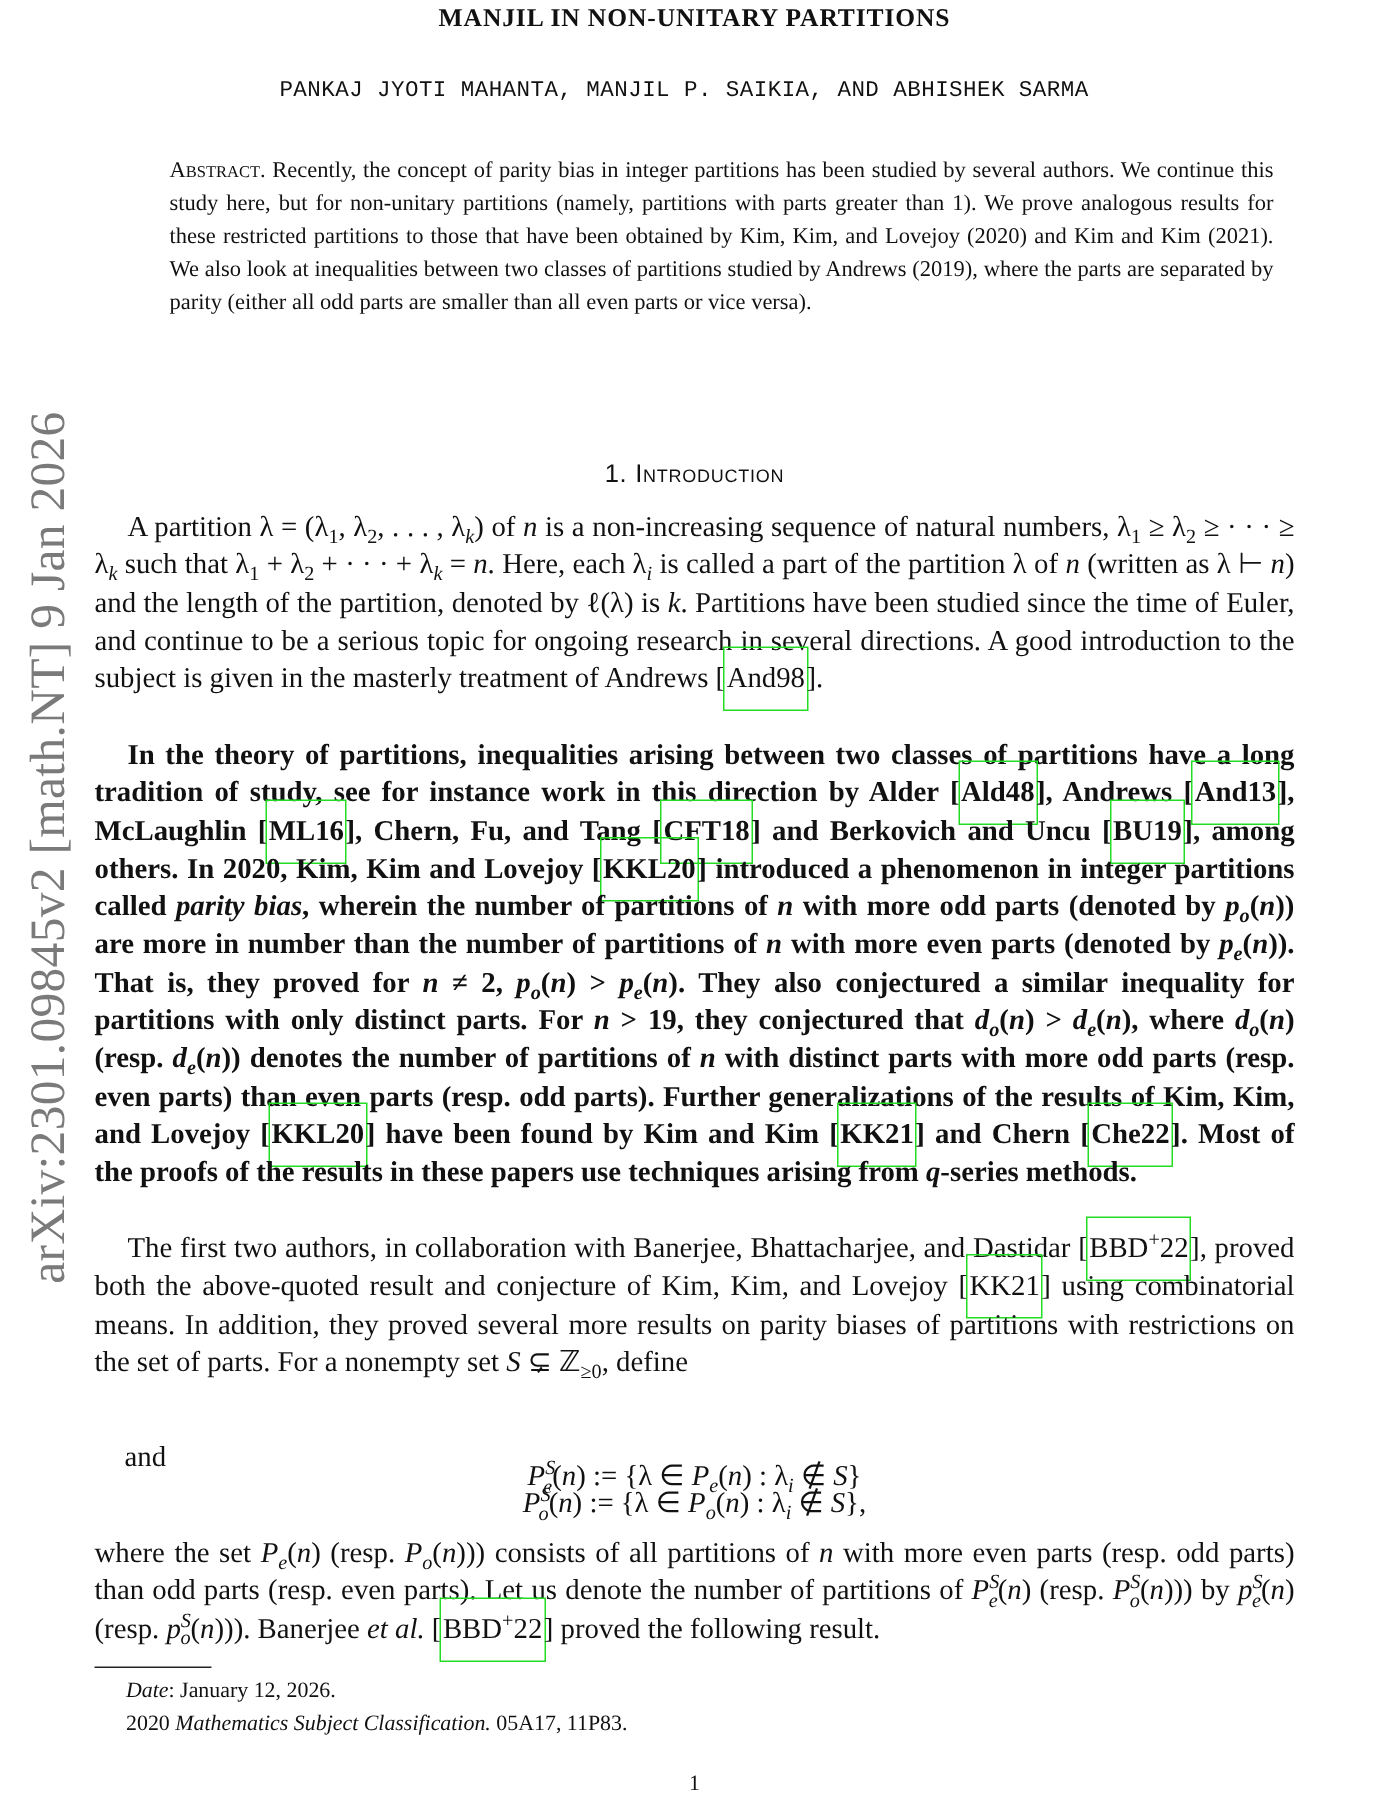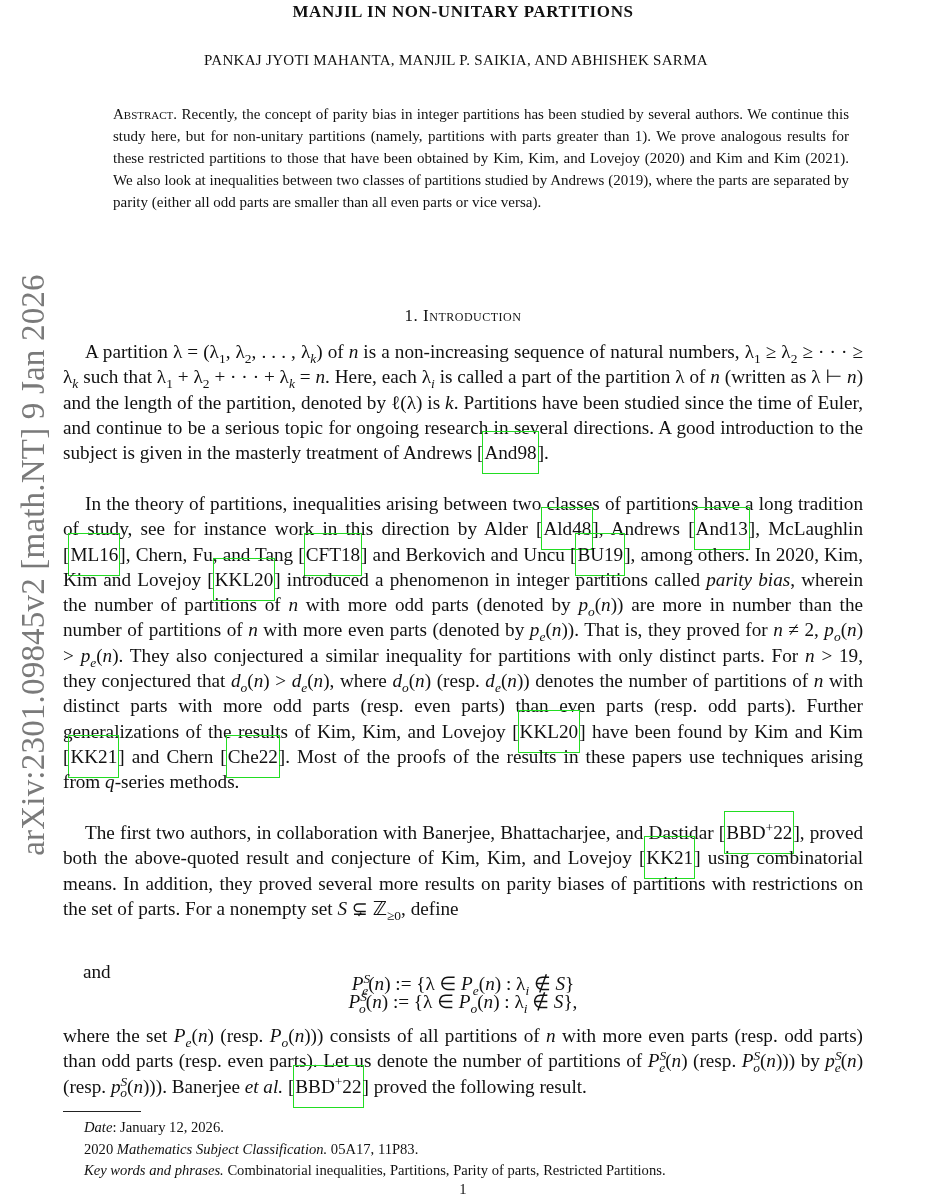--- a/index.html
+++ b/index.html
@@ -8,41 +8,41 @@
     font-family: "DejaVu Serif", "Liberation Serif", serif; color: #111;
   }
   #page { position: absolute; left: 0; top: 0; width: 926px; height: 1200px; }
 
   .title {
     position: absolute; left: 0; width: 926px; top: 2px; text-align: center;
     font-family: "Liberation Serif", serif; font-weight: bold; font-size: 17px; letter-spacing: 0.6px;
   }
   .authors {
     position: absolute; left: 0; width: 912px; top: 52px; text-align: center;
-    font-family: Liberation Serif, serif; font-size: 15px; letter-spacing: 0.3px;
+    font-family: Liberation Mono, monospace; font-size: 15px; letter-spacing: 0.3px;
   }
   .abstract {
     position: absolute; left: 113px; width: 736px; top: 103px;
     font-family: Liberation Serif, serif; font-size: 15px; line-height: 22px; text-align: justify;
   }
   .smallcaps { font-variant: small-caps; }
 
   .stamp {
     position: absolute; left: 3px; top: 250px; width: 60px; height: 630px;
   }
   .stamp span {
     position: absolute; left: 30px; top: 315px;
     transform: translate(-50%, -50%) rotate(-90deg);
     white-space: nowrap; color: #7a7a7a;
     font-family: "Liberation Serif", serif; font-size: 33px; letter-spacing: 0.2px;
   }
 
   .section-title {
     position: absolute; left: 0; width: 926px; top: 306px; text-align: center;
-    font-family: Liberation Serif, serif; font-size: 17px; letter-spacing: 0.5px;
+    font-family: Liberation Sans, sans-serif; font-size: 17px; letter-spacing: 0.5px;
   }
 
   .body {
     position: absolute; left: 63px; width: 800px;
     font-family: "Liberation Serif", serif; font-size: 19.2px; line-height: 25.3px; text-align: justify;
   }
   .body p { margin: 0; text-indent: 22px; }
   .body p.noindent { text-indent: 0; }
   .cite {
     border: 1.3px solid #22dd22; padding: 10px 1px; margin: 0 -1px;
@@ -90,21 +90,21 @@
     <span>1.</span>
     <span class="smallcaps">Introduction</span>
   </div>
 
   <div class="body" style="top:339px;">
     <p>
       <span>A partition λ = (λ</span><sub>1</sub><span>, λ</span><sub>2</sub><span>, . . . , λ</span><sub><i class="m">k</i></sub><span>) of </span><i class="m">n</i><span> is a non-increasing sequence of natural numbers, λ</span><sub>1</sub><span> ≥ λ</span><sub>2</sub><span> ≥ · · · ≥ λ</span><sub><i class="m">k</i></sub><span> such that λ</span><sub>1</sub><span> + λ</span><sub>2</sub><span> + · · · + λ</span><sub><i class="m">k</i></sub><span> = </span><i class="m">n</i><span>. Here, each λ</span><sub><i class="m">i</i></sub><span> is called a part of the partition λ of </span><i class="m">n</i><span> (written as λ ⊢ </span><i class="m">n</i><span>) and the length of the partition, denoted by ℓ(λ) is </span><i class="m">k</i><span>. Partitions have been studied since the time of Euler, and continue to be a serious topic for ongoing research in several directions. A good introduction to the subject is given in the masterly treatment of Andrews </span>[<a class="cite">And98</a>]<span>.</span>
     </p>
   </div>
 
-  <div class="body" style="top:491px;">
+  <div class="body" style="top:491px;font-weight:bold;">
     <p>
       <span>In the theory of partitions, inequalities arising between two classes of partitions have a long tradition of study, see for instance work in this direction by Alder </span>[<a class="cite">Ald48</a>]<span>, Andrews </span>[<a class="cite">And13</a>]<span>, McLaughlin </span>[<a class="cite">ML16</a>]<span>, Chern, Fu, and Tang </span>[<a class="cite">CFT18</a>]<span> and Berkovich and Uncu </span>[<a class="cite">BU19</a>]<span>, among others. In 2020, Kim, Kim and Lovejoy </span>[<a class="cite">KKL20</a>]<span> introduced a phenomenon in integer partitions called </span><i>parity bias</i><span>, wherein the number of partitions of </span><i class="m">n</i><span> with more odd parts (denoted by </span><i class="m">p</i><sub><i>o</i></sub>(<i class="m">n</i>)<span>) are more in number than the number of partitions of </span><i class="m">n</i><span> with more even parts (denoted by </span><i class="m">p</i><sub><i>e</i></sub>(<i class="m">n</i>)<span>). That is, they proved for </span><i class="m">n</i> ≠ 2<span>, </span><i class="m">p</i><sub><i>o</i></sub>(<i class="m">n</i>) &gt; <i class="m">p</i><sub><i>e</i></sub>(<i class="m">n</i>)<span>. They also conjectured a similar inequality for partitions with only distinct parts. For </span><i class="m">n</i> &gt; 19<span>, they conjectured that </span><i class="m">d</i><sub><i>o</i></sub>(<i class="m">n</i>) &gt; <i class="m">d</i><sub><i>e</i></sub>(<i class="m">n</i>)<span>, where </span><i class="m">d</i><sub><i>o</i></sub>(<i class="m">n</i>)<span> (resp. </span><i class="m">d</i><sub><i>e</i></sub>(<i class="m">n</i>)<span>) denotes the number of partitions of </span><i class="m">n</i><span> with distinct parts with more odd parts (resp. even parts) than even parts (resp. odd parts). Further generalizations of the results of Kim, Kim, and Lovejoy </span>[<a class="cite">KKL20</a>]<span> have been found by Kim and Kim </span>[<a class="cite">KK21</a>]<span> and Chern </span>[<a class="cite">Che22</a>]<span>. Most of the proofs of the results in these papers use techniques arising from </span><i class="m">q</i><span>-series methods.</span>
     </p>
   </div>
 
   <div class="body" style="top:820px;">
     <p>
       <span>The first two authors, in collaboration with Banerjee, Bhattacharjee, and Dastidar </span>[<a class="cite"><span>BBD</span><sup>+</sup><span>22</span></a>]<span>, proved both the above-quoted result and conjecture of Kim, Kim, and Lovejoy </span>[<a class="cite">KK21</a>]<span> using combinatorial means. In addition, they proved several more results on parity biases of partitions with restrictions on the set of parts. For a nonempty set </span><i class="m">S</i> ⊊ ℤ<sub>≥0</sub><span>, define</span>
     </p>
   </div>
@@ -127,19 +127,16 @@
 
   <div class="footrule"></div>
 
   <div class="footnotes">
     <div>
       <i>Date</i><span>: January 12, 2026.</span>
     </div>
     <div>
       <span>2020 </span><i>Mathematics Subject Classification.</i><span> 05A17, 11P83.</span>
     </div>
-    <div>
-      <i>Key words and phrases.</i><span> Combinatorial inequalities, Partitions, Parity of parts, Restricted Partitions.</span>
-    </div>
   </div>
 
   <div class="pagenum">1</div>
 </div>
 
 </body></html>

